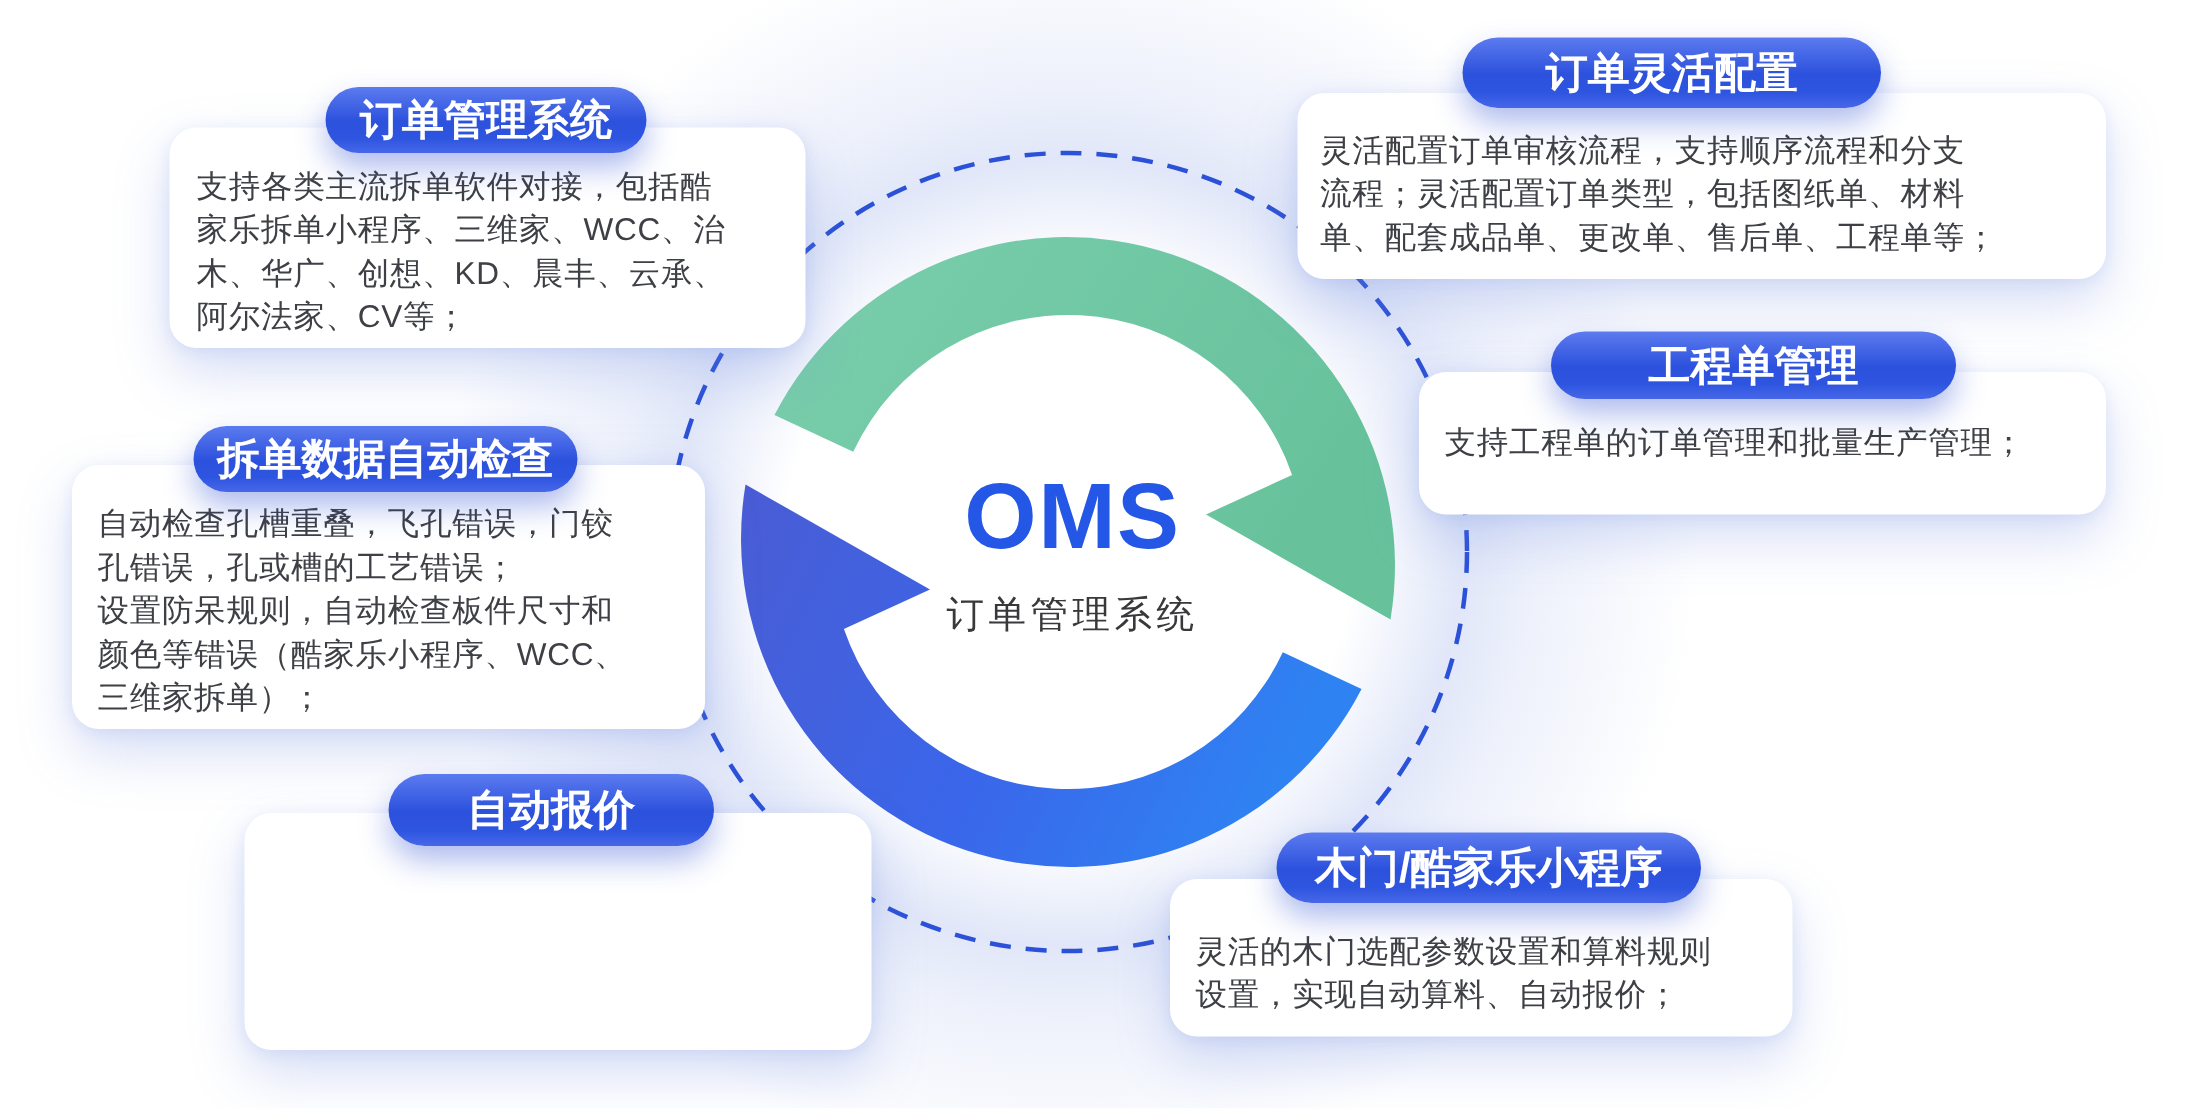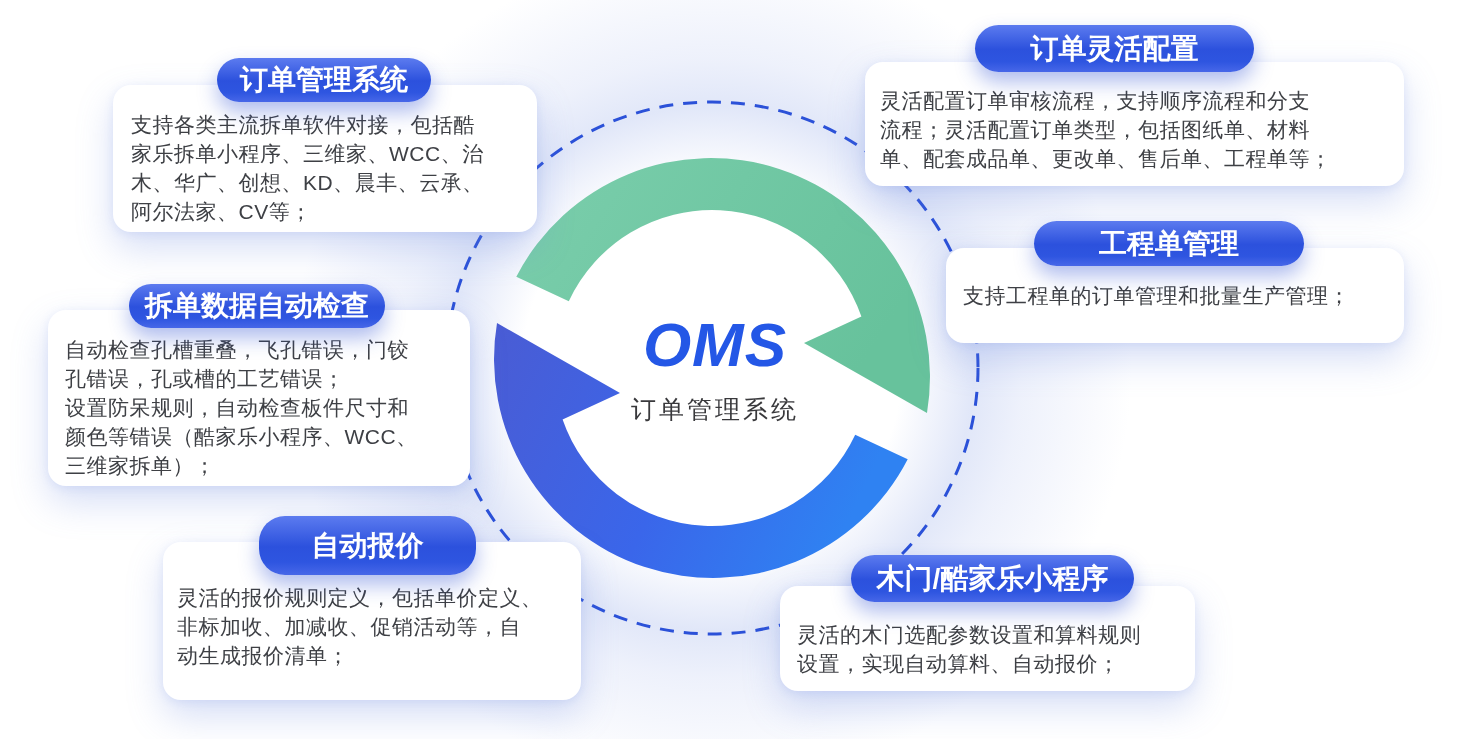--- a/index.html
+++ b/index.html
@@ -52,21 +52,20 @@
     position:absolute;z-index:2;
     left:555px;top:306px;width:320px;
     text-align:center;
   }
   .oms{
     font-size:62px;
     font-weight:800;
     letter-spacing:1px;
     line-height:78px;
     color:#2457e6;
-    font-style:italic;
   }
   .oms-sub{
     margin-top:9px;
     font-size:25px;
     letter-spacing:3px;
     font-weight:500;
     color:#39393c;
   }
 </style>
 </head>
@@ -107,24 +106,21 @@
   <section class="card" style="left:48px;top:310px;width:422px;height:176px;padding:25px 12px 0 17px;">
     <div class="badge" style="left:81px;top:-26px;width:256px;height:44px;">拆单数据自动检查</div>
     <div class="card-body">自动检查孔槽重叠，飞孔错误，门铰
 孔错误，孔或槽的工艺错误；
 设置防呆规则，自动检查板件尺寸和
 颜色等错误（酷家乐小程序、WCC、
 三维家拆单）；</div>
   </section>
 
   <section class="card" style="left:163px;top:542px;width:418px;height:158px;padding:41px 12px 0 14px;">
-    <div class="badge" style="left:96px;top:-26px;width:217px;height:59px;font-family:Liberation Mono, monospace;">自动报价</div>
-    <div class="card-body">灵活的报价规则定义，包括单价定义、
-非标加收、加减收、促销活动等，自
-动生成报价清单；</div>
+    <div class="badge" style="left:96px;top:-26px;width:217px;height:48px;font-family:Liberation Mono, monospace;">自动报价</div>
   </section>
 
   <section class="card" style="left:865px;top:62px;width:539px;height:124px;padding:24px 14px 0 15px;">
     <div class="badge" style="left:110px;top:-37px;width:279px;height:47px;">订单灵活配置</div>
     <div class="card-body">灵活配置订单审核流程，支持顺序流程和分支
 流程；灵活配置订单类型，包括图纸单、材料
 单、配套成品单、更改单、售后单、工程单等；</div>
   </section>
 
   <section class="card" style="left:946px;top:248px;width:458px;height:95px;padding:33px 12px 0 17px;">

